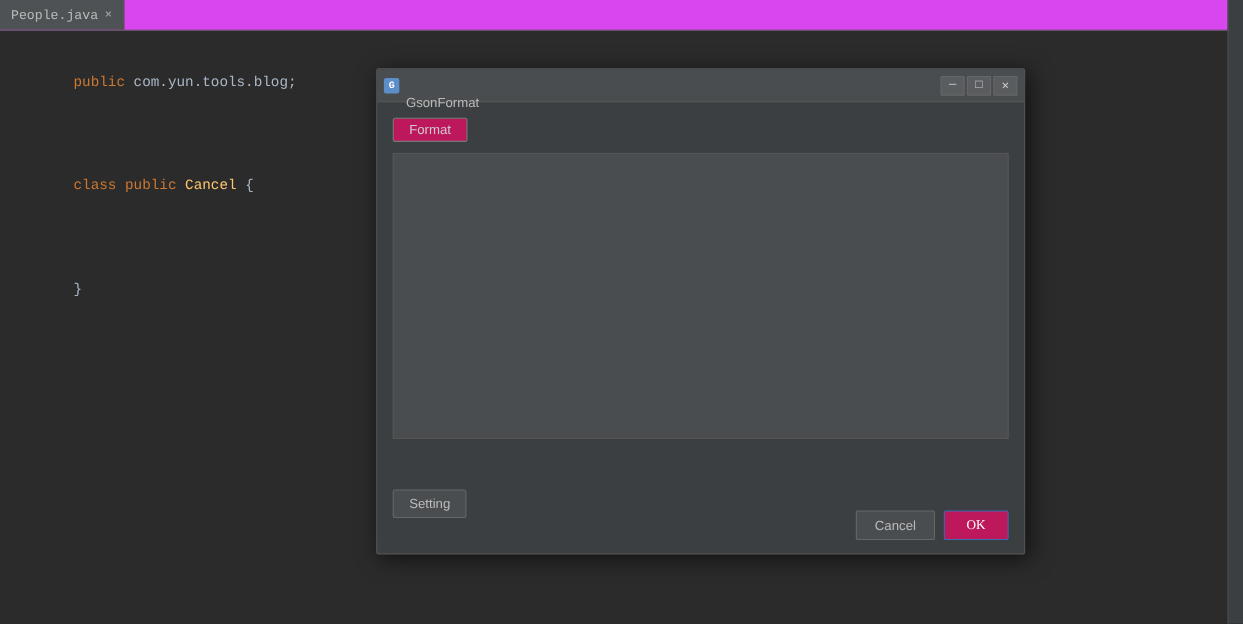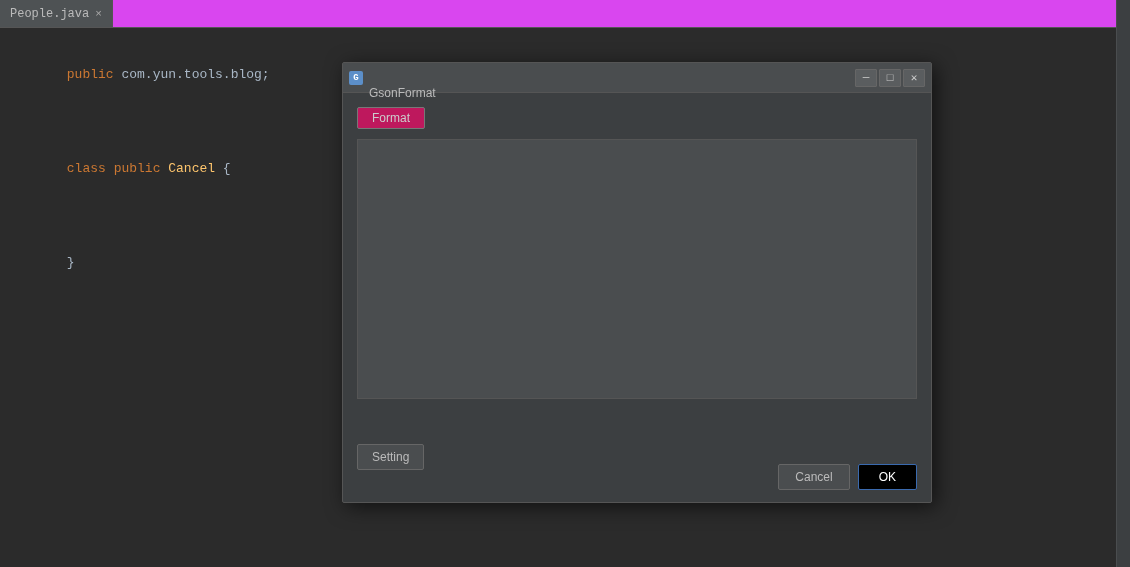--- a/index.html
+++ b/index.html
@@ -220,28 +220,28 @@
       border: 1px solid #666;
       color: #bbbbbb;
       font-size: 12px;
       padding: 5px 16px;
       cursor: pointer;
       border-radius: 2px;
       font-family: Arial, sans-serif;
     }
 
     .ok-btn {
-      background-color: #000000;
+      background-color: #be185d;
       border: 1px solid #3a6aaf;
       color: #ffffff;
       font-size: 12px;
       padding: 5px 20px;
       cursor: pointer;
       border-radius: 2px;
-      font-family: Liberation Sans, sans-serif;
+      font-family: Liberation Serif, serif;
     }
 
     
     .right-gutter {
       position: absolute;
       top: 0; right: 0;
       width: 14px;
       height: 100%;
       background-color: #3c3f41;
       border-left: 1px solid #4a4d4f;

